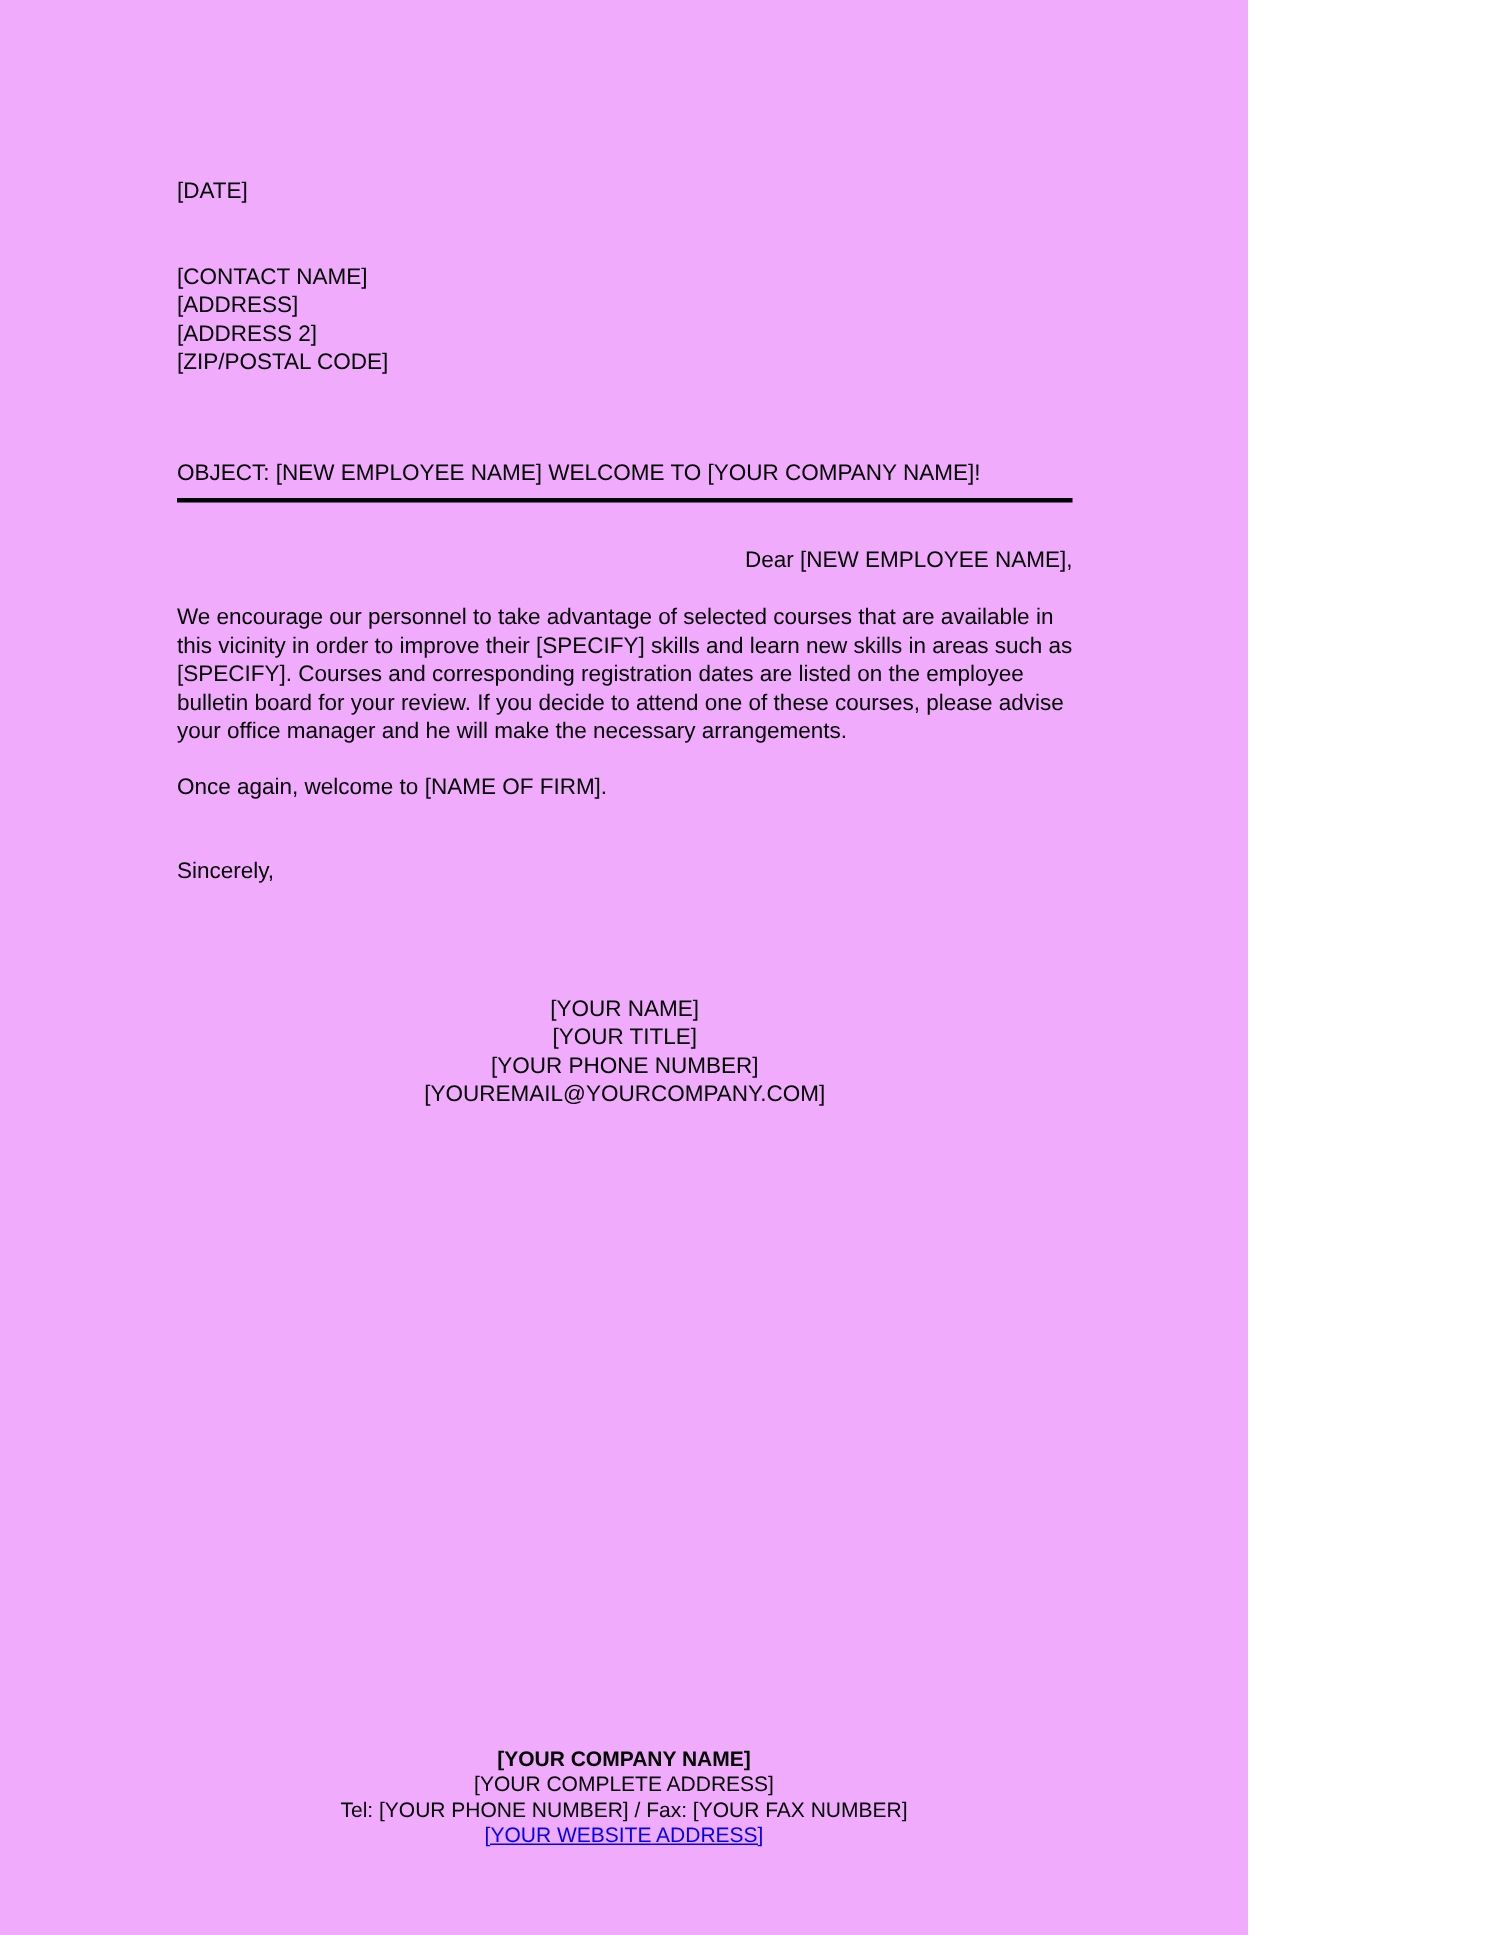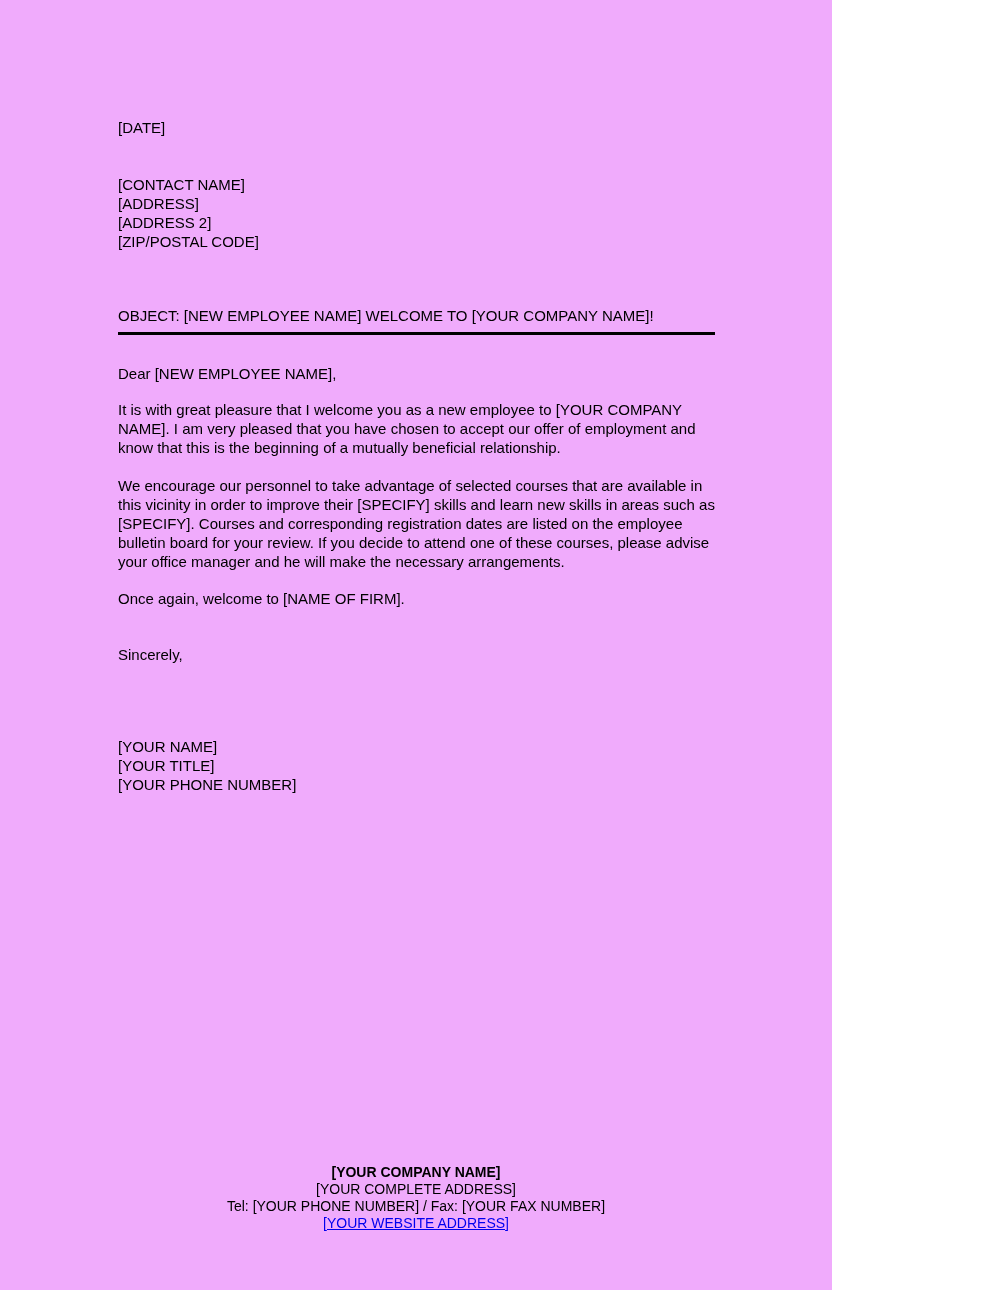--- a/index.html
+++ b/index.html
@@ -30,29 +30,31 @@
   .subject-block {
     margin-top: 55px;
     padding-bottom: 7px;
     border-bottom: 3px solid #000000;
   }
   .subject-block .subject-text {
     font-weight: normal;
   }
   .salutation {
     margin-top: 29px;
+    text-align: right;
   }
   .para {
     margin: 17px 0 0 0;
   }
   .closing {
     margin-top: 37px;
   }
   .signature-block {
     margin-top: 73px;
+    text-align: center;
   }
   .footer {
     position: absolute;
     left: 0;
     right: 0;
     top: 1164px;
     text-align: center;
     font-size: 14px;
     line-height: 17px;
   }
@@ -80,30 +82,30 @@
       <div>[ADDRESS 2]</div>
       <div>[ZIP/POSTAL CODE]</div>
     </div>
 
     <div class="subject-block">
       <div class="subject-text">OBJECT: [NEW EMPLOYEE NAME] WELCOME TO [YOUR COMPANY NAME]!</div>
     </div>
 
     <div class="salutation">Dear [NEW EMPLOYEE NAME],</div>
 
-    <p class="para">It is with great pleasure that I welcome you as a new employee to [YOUR COMPANY NAME]. I am very pleased that you have chosen to accept our offer of employment and know that this is the beginning of a mutually beneficial relationship.</p>
     <p class="para" style="margin-top:19px">We encourage our personnel to take advantage of selected courses that are available in this vicinity in order to improve their [SPECIFY] skills and learn new skills in areas such as [SPECIFY]. Courses and corresponding registration dates are listed on the employee bulletin board for your review. If you decide to attend one of these courses, please advise your office manager and he will make the necessary arrangements.</p>
     <p class="para" style="margin-top:18px">Once again, welcome to [NAME OF FIRM].</p>
 
     <div class="closing">Sincerely,</div>
 
     <div class="signature-block">
       <div>[YOUR NAME]</div>
       <div>[YOUR TITLE]</div>
       <div>[YOUR PHONE NUMBER]</div>
+      <div>[YOUREMAIL@YOURCOMPANY.COM]</div>
     </div>
 
   </div>
 
   <div class="footer">
     <div class="company-name">[YOUR COMPANY NAME]</div>
     <div>[YOUR COMPLETE ADDRESS]</div>
     <div>Tel: [YOUR PHONE NUMBER] / Fax: [YOUR FAX NUMBER]</div>
     <div><a class="website-link">[YOUR WEBSITE ADDRESS]</a></div>
   </div>

